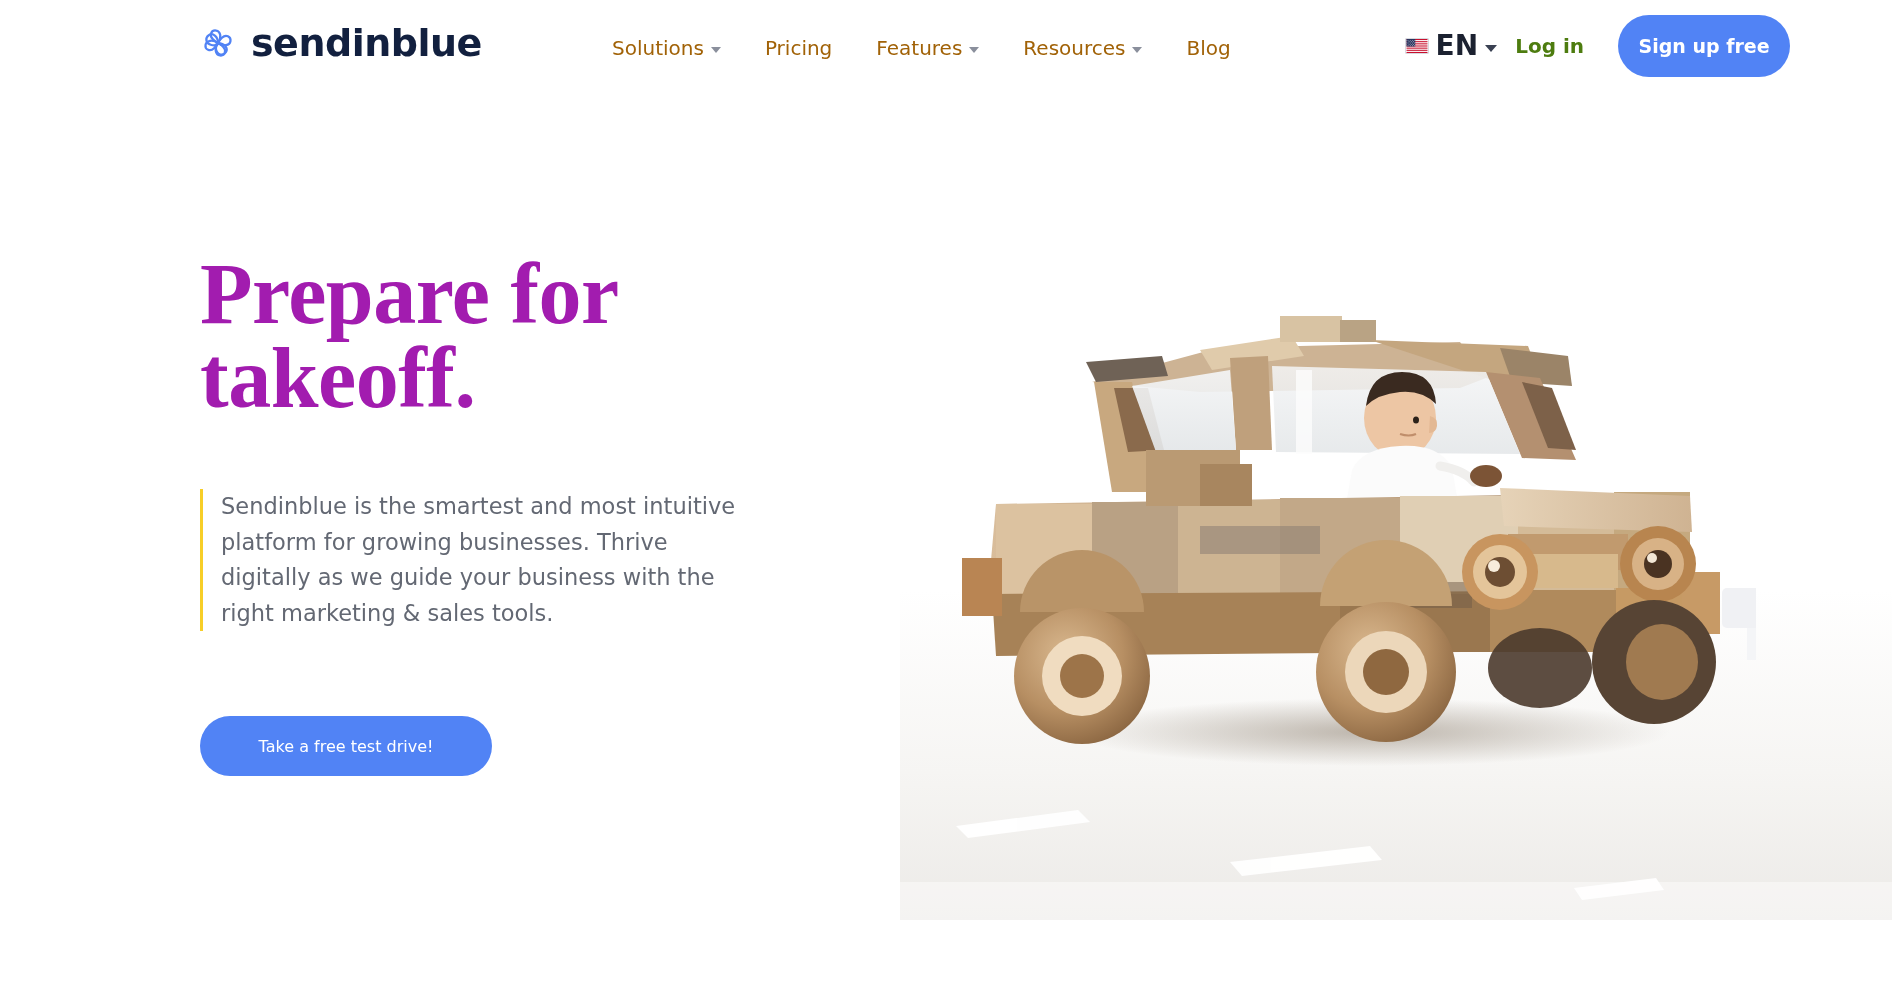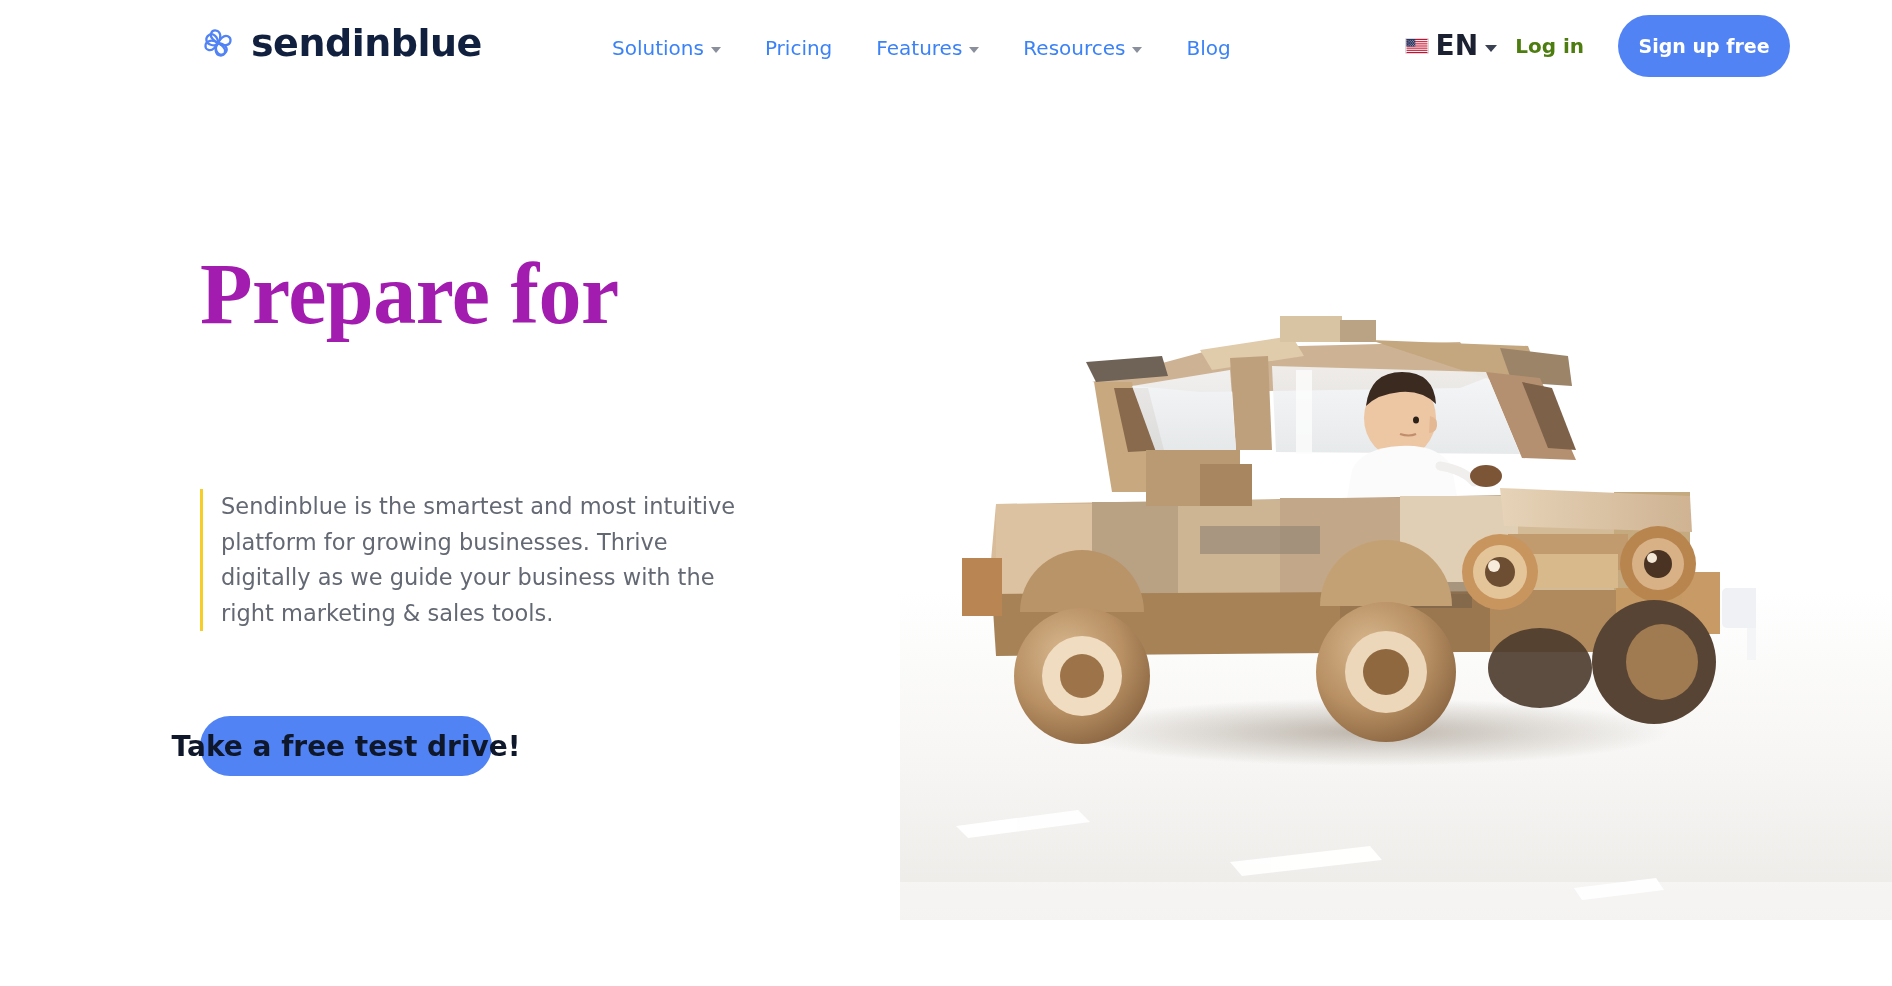--- a/index.html
+++ b/index.html
@@ -26,21 +26,21 @@
   .brand-mark { width: 42px; height: 42px; display: block; }
   .brand-name {
     font-size: 38px; font-weight: 600; letter-spacing: -0.5px;
     color: #12203f; line-height: 1;
     font-family: "DejaVu Sans", sans-serif;
   }
 
   .nav { position: absolute; left: 612px; top: 36px; display: flex; align-items: center; gap: 0; }
   .nav-item {
     display: flex; align-items: center; gap: 7px;
-    font-size: 20px; color: #3b82f6; cursor: pointer;
+    font-size: 20px; color: #a16207; cursor: pointer;
     padding: 0 22px; line-height: 1.2; white-space: nowrap;
     font-family: "DejaVu Sans", sans-serif;
   }
   .nav-item:first-child { padding-left: 0; }
   .caret {
     width: 0; height: 0; display: inline-block;
     border-left: 5px solid transparent; border-right: 5px solid transparent;
     border-top: 6px solid #8a8f9c; margin-top: 3px;
   }
 
@@ -89,22 +89,22 @@
   .lede-bar { width: 3px; background: #f7ce28; flex: none; }
   .lede {
     padding-left: 18px; width: 560px;
     font-size: 22.5px; line-height: 1.58; color: #636873;
     font-family: "DejaVu Sans", sans-serif;
   }
   .btn-cta {
     position: absolute; left: 200px; top: 716px;
     width: 292px; height: 60px;
     display: flex; align-items: center; justify-content: center;
-    background: #5183f5; color: #0f172a; border: none; border-radius: 32px;
-    font-size: 28px; font-weight: 700; cursor: pointer; white-space: nowrap;
+    background: #5183f5; color: #ffffff; border: none; border-radius: 32px;
+    font-size: 16px; font-weight: 400; cursor: pointer; white-space: nowrap;
     font-family: "DejaVu Sans", sans-serif;
   }
 
   
   .hero-media {
     position: absolute; left: 900px; top: 120px;
     width: 992px; height: 800px;
     background: #fff; overflow: hidden;
   }
   .hero-img { position: absolute; left: 0; top: 0; width: 992px; height: 800px; display: block; }
@@ -205,20 +205,21 @@
         <span class="caret-dark"></span>
       </div>
       <div class="login">Log in</div>
       <button class="btn-signup">Sign up free</button>
     </div>
   </div>
 
   <div class="hero-copy">
     <div class="headline">
       <div>Prepare for</div>
+      <div>takeoff.</div>
     </div>
   </div>
 
   <div class="lede-wrap">
     <div class="lede-bar"></div>
     <p class="lede">Sendinblue is the smartest and most intuitive platform for growing businesses. Thrive digitally as we guide your business with the right marketing &amp; sales tools.</p>
   </div>
 
   <button class="btn-cta">Take a free test drive!</button>
 

